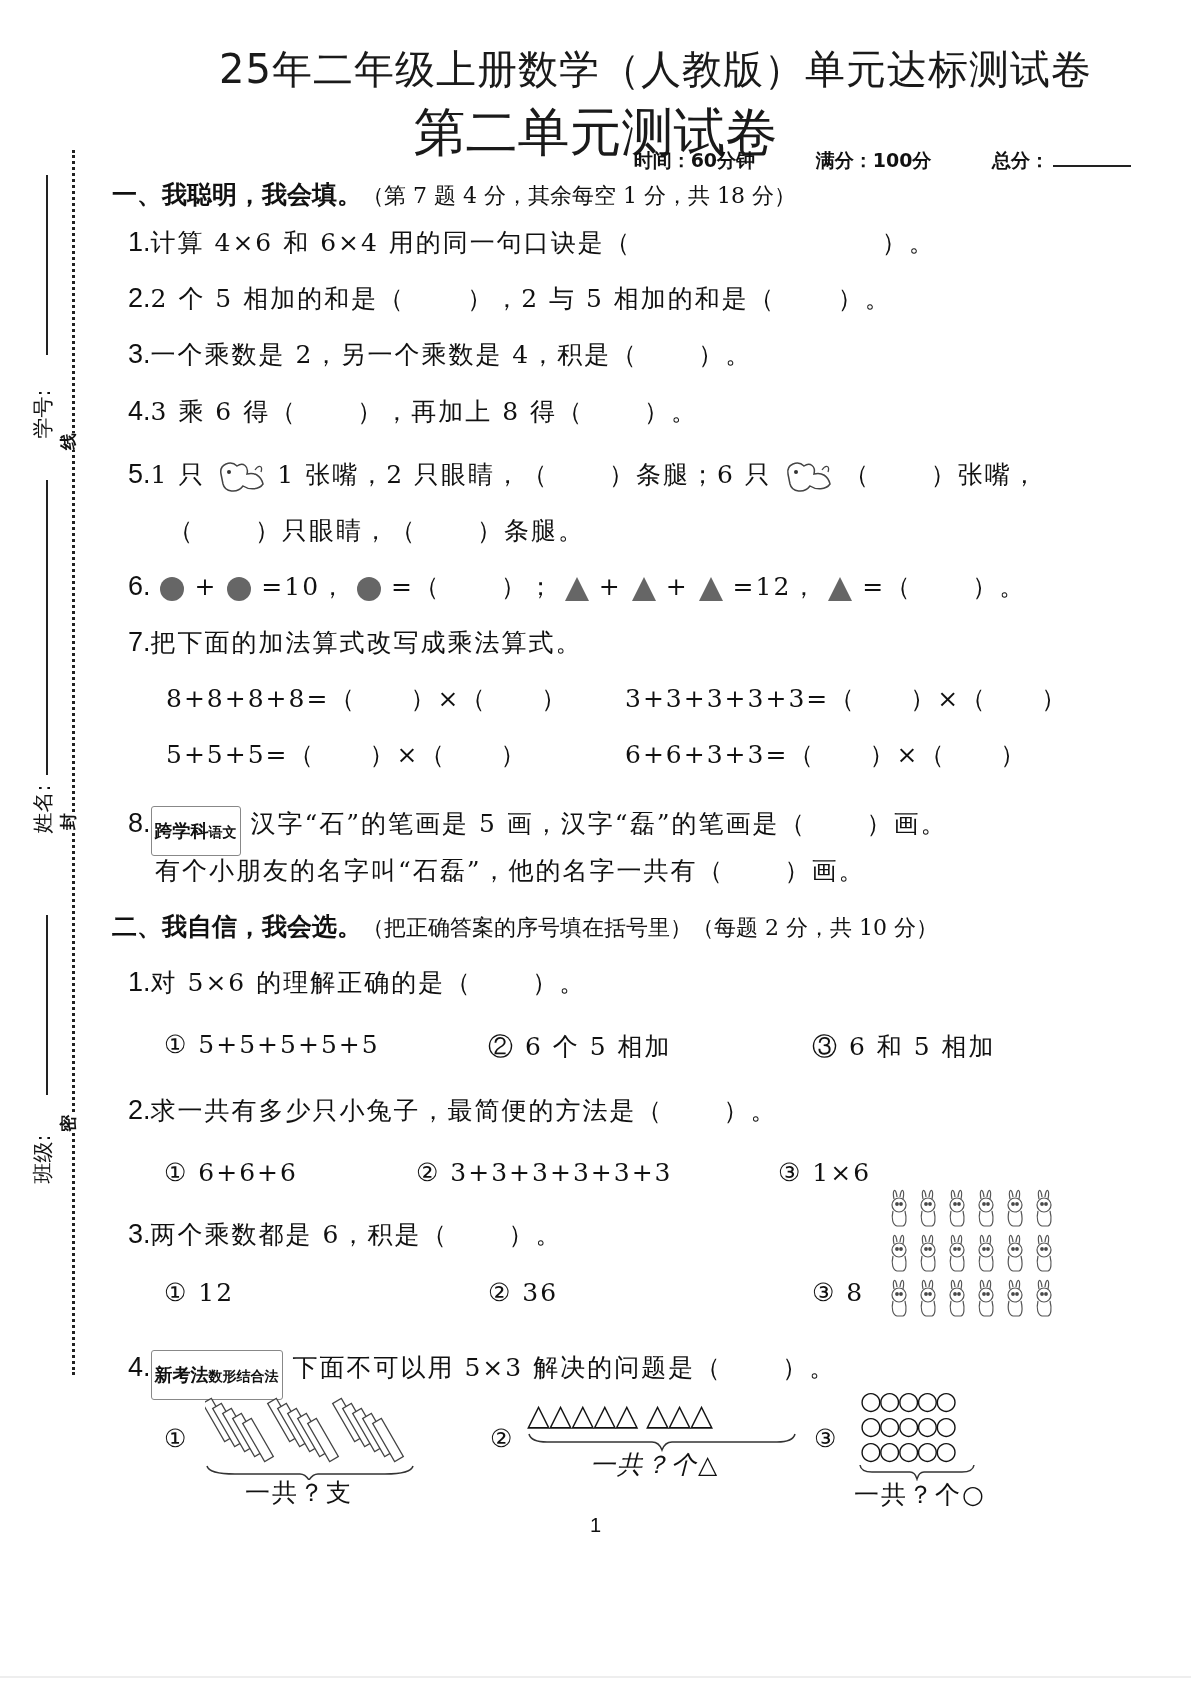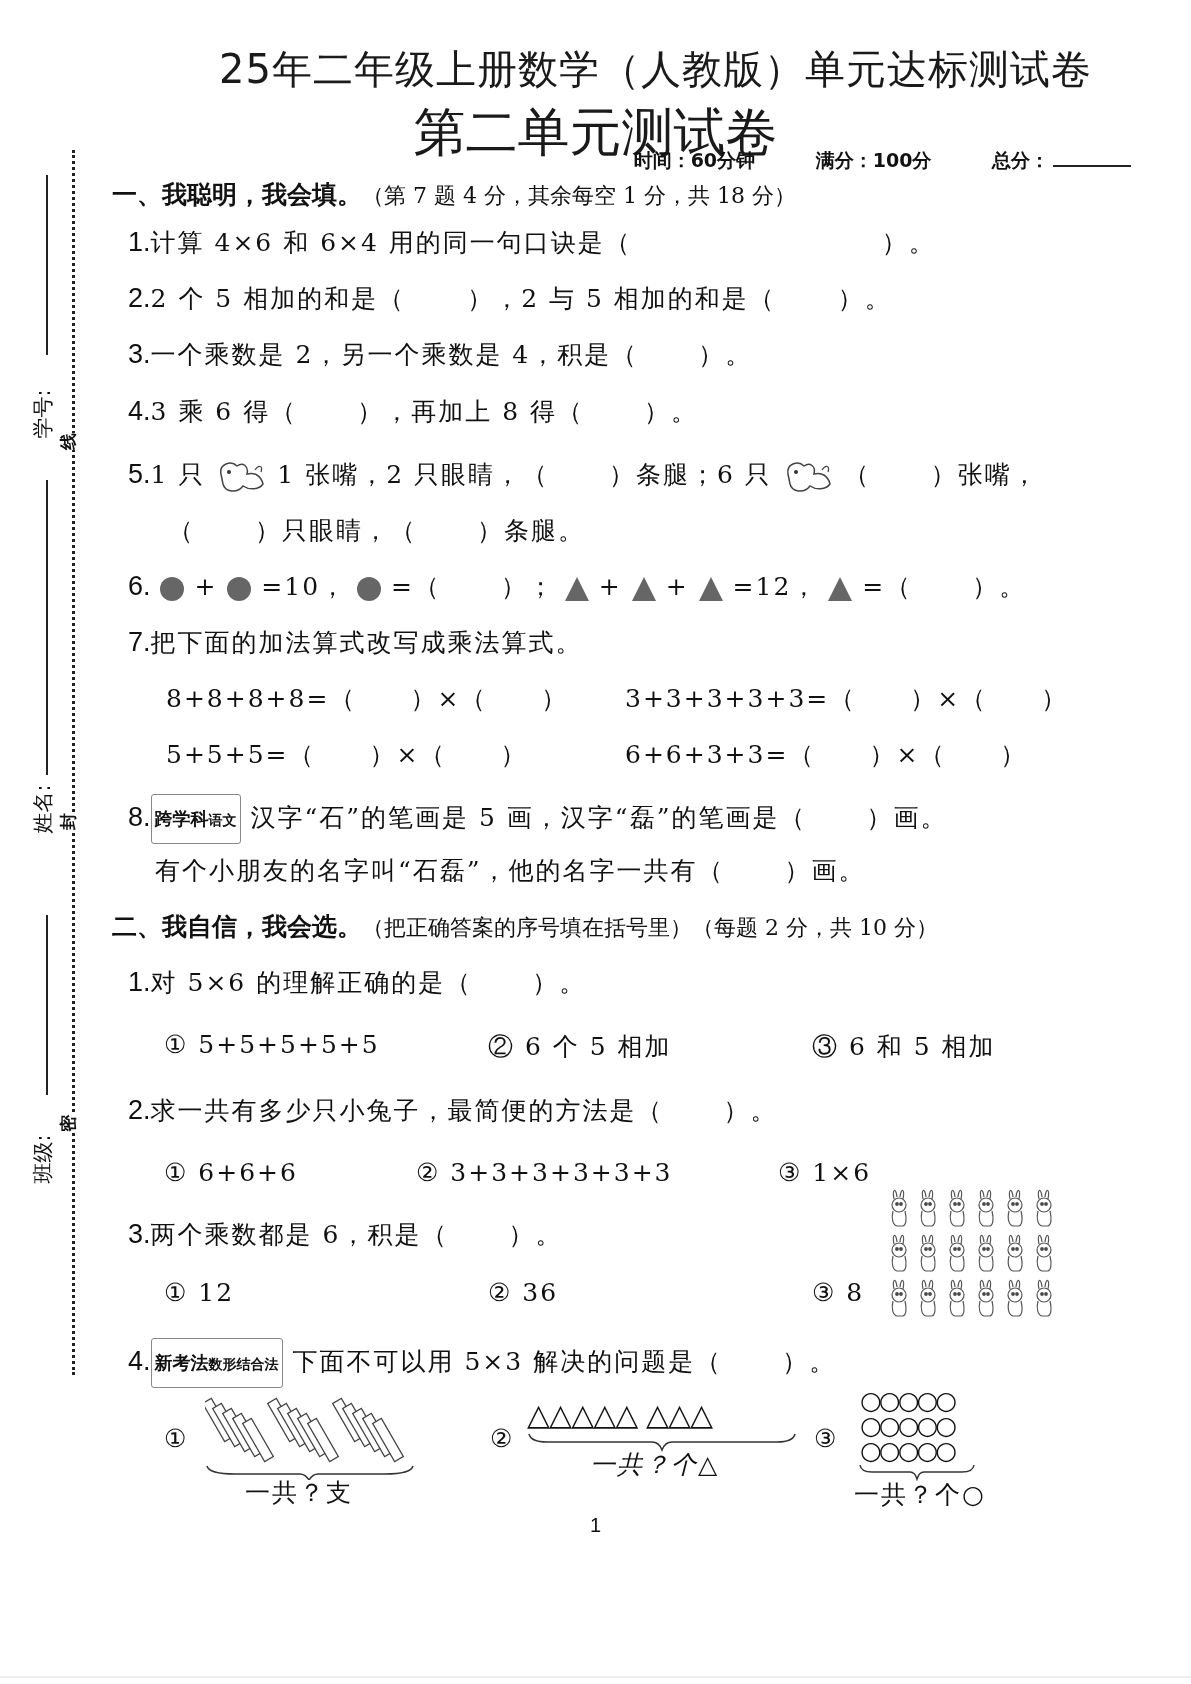--- a/index.html
+++ b/index.html
@@ -11,21 +11,21 @@
   .t2 { top:98px; font-size:52px; left:0; }
   .meta { top:148px; right:60px; font-size:19px; font-weight:bold; font-family:"DejaVu Sans",sans-serif; }
   .meta span { margin-left:22px;padding-left:32px; }
   .meta .blank { display:inline-block; width:46px; border-bottom:2px solid #222; margin-left:4px; }
   .sec { font-size:25px; font-family:"DejaVu Sans",sans-serif; }
   .sec b { font-weight:bold;text-align:center; }
   .sec .note { font-family:"DejaVu Serif",serif; font-weight:normal; font-size:22px;text-align:right; }
   .q { font-size:25px; letter-spacing:2px; }
   .q .num { font-family:"Liberation Sans",sans-serif; font-size:27px; letter-spacing:0; }
   .paren { display:inline-block; }
-  .badge { display:inline-block; border:1px solid #888; border-radius:3px; padding:12px 3px; font-size:14px; font-family:"DejaVu Sans",sans-serif; font-weight:bold; vertical-align:middle; letter-spacing:0; }
+  .badge { display:inline-block; border:1px solid #888; border-radius:3px; padding:12px 3px; font-size:14px; font-family:"DejaVu Sans",sans-serif; font-weight:bold; vertical-align:middle; letter-spacing:0;margin-top:12px; }
   .badge .big { font-size:18px; }
   .circle { display:inline-block; width:24px; height:24px; border-radius:50%; background:#666; vertical-align:middle; }
   .tri { display:inline-block; width:0; height:0; border-left:12px solid transparent; border-right:12px solid transparent; border-bottom:24px solid #666; vertical-align:middle; }
   .margin-line { position:absolute; left:72px; top:150px; height:1225px; border-left:3px dotted #222; }
   .blank-v { position:absolute; left:46px; width:0; border-left:2px solid #222; }
   .vlabel { position:absolute; font-family:"DejaVu Sans",sans-serif; font-size:21px; transform:rotate(-90deg); transform-origin:center; }
   .seal { position:absolute; left:60px; font-family:"DejaVu Sans",sans-serif; font-size:17px; font-weight:bold; background:#fff; transform:rotate(-90deg); }
   .pagenum { top:1514px; left:0; width:1191px; text-align:center; font-family:"Liberation Sans",sans-serif; font-size:20px; }
   .bottomline { position:absolute; left:0; top:1676px; width:1191px; border-top:2px solid #eee; }
   .pic { display:inline-block; vertical-align:middle; }

